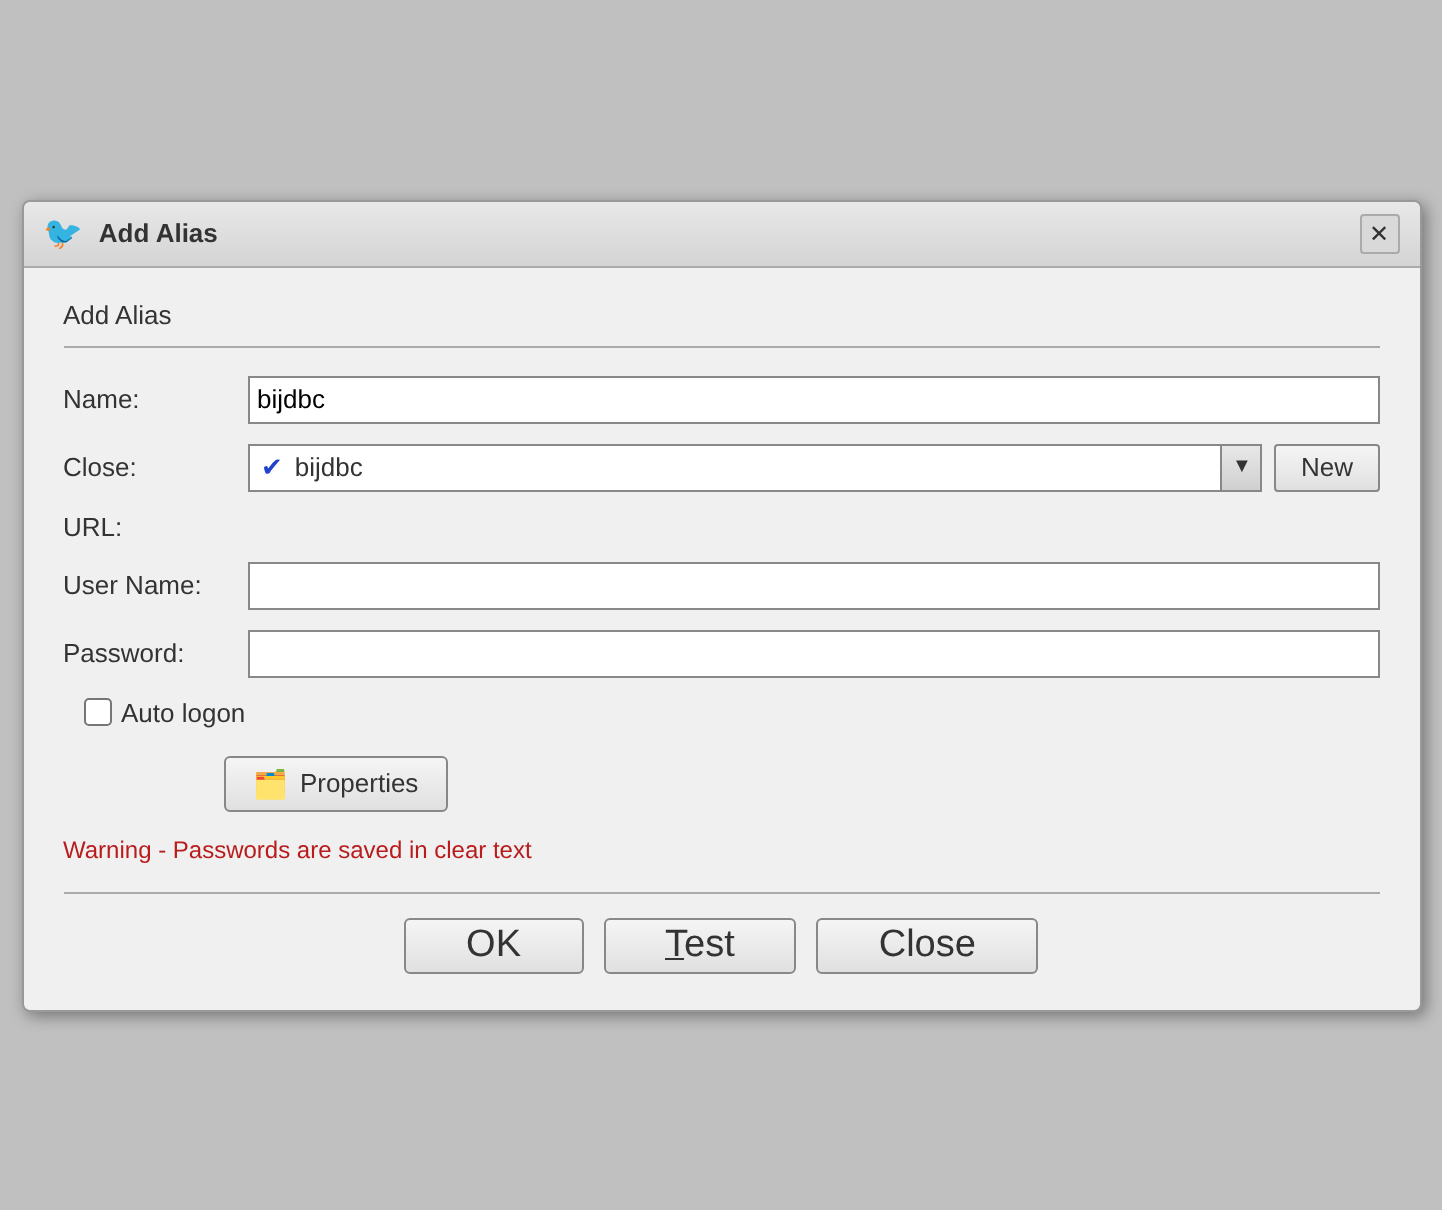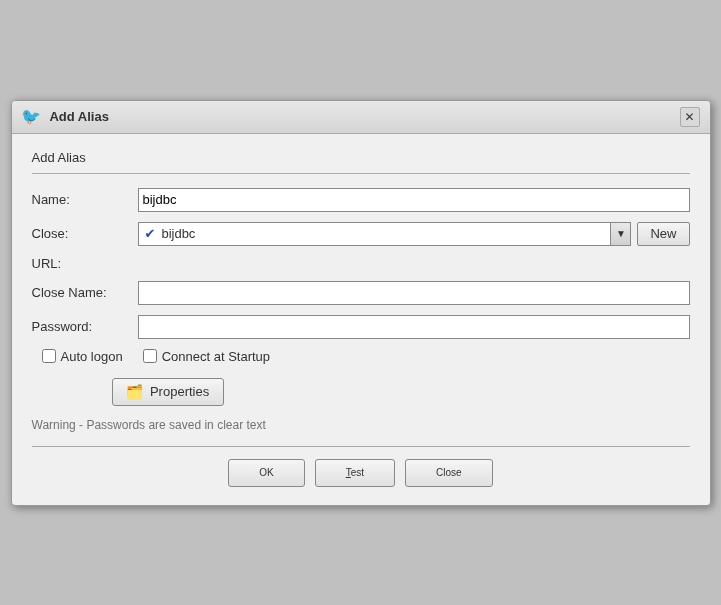--- a/index.html
+++ b/index.html
@@ -78,21 +78,21 @@
       margin-bottom: 14px;
     }
 
     .form-row {
       display: flex;
       align-items: center;
       margin-bottom: 10px;
     }
 
     .form-label {
-      width: 106px;
+      width: 92px;
       color: #333;
       flex-shrink: 0;
     }
 
     .form-input {
       flex: 1;
       height: 24px;
       border: 1px solid #888;
       border-radius: 0;
       padding: 2px 4px;
@@ -198,21 +198,21 @@
       margin-bottom: 12px;
       margin-left: 80px;
     }
 
     .properties-icon {
       font-size: 14px;
     }
 
     .warning-text {
       font-size: 12px;
-      color: #737373;
+      color: #b91c1c;
       margin-bottom: 14px;
     }
 
     .bottom-separator {
       border: none;
       border-top: 1px solid #aaa;
       margin-bottom: 12px;
     }
 
     .button-row {
@@ -223,21 +223,21 @@
     }
 
     .action-btn {
       height: 28px;
       min-width: 70px;
       padding: 0 30px;
       background: linear-gradient(to bottom, #f5f5f5, #e0e0e0);
       border: 1px solid #888;
       border-radius: 3px;
       cursor: pointer;
-      font-size: 10px;
+      font-size: 19px;
       color: #333;
     }
 
     .test-underline {
       text-decoration: underline;
     }
   </style>
 </head>
 <body>
 
@@ -270,37 +270,33 @@
         </div>
         <button class="new-btn">New</button>
       </div>
     </div>
 
     <div class="form-row">
       <span class="form-label">URL:</span>
     </div>
 
     <div class="form-row">
-      <span class="form-label">Close Name:</span>
+      <span class="form-label">User Name:</span>
       <input class="form-input" type="text" value="" style="">
     </div>
 
     <div class="form-row">
       <span class="form-label">Password:</span>
       <input class="form-input" type="password" value="" style="">
     </div>
 
     <div class="checkbox-row">
       <label class="checkbox-item">
         <input type="checkbox" style="">
         <span class="checkbox-label">Auto logon</span>
-      </label>
-      <label class="checkbox-item">
-        <input type="checkbox" style="">
-        <span class="checkbox-label">Connect at Startup</span>
       </label>
     </div>
 
     <button class="properties-btn">
       <span class="properties-icon">🗂️</span>
       <span>Properties</span>
     </button>
 
     <div class="warning-text">Warning - Passwords are saved in clear text</div>
 

